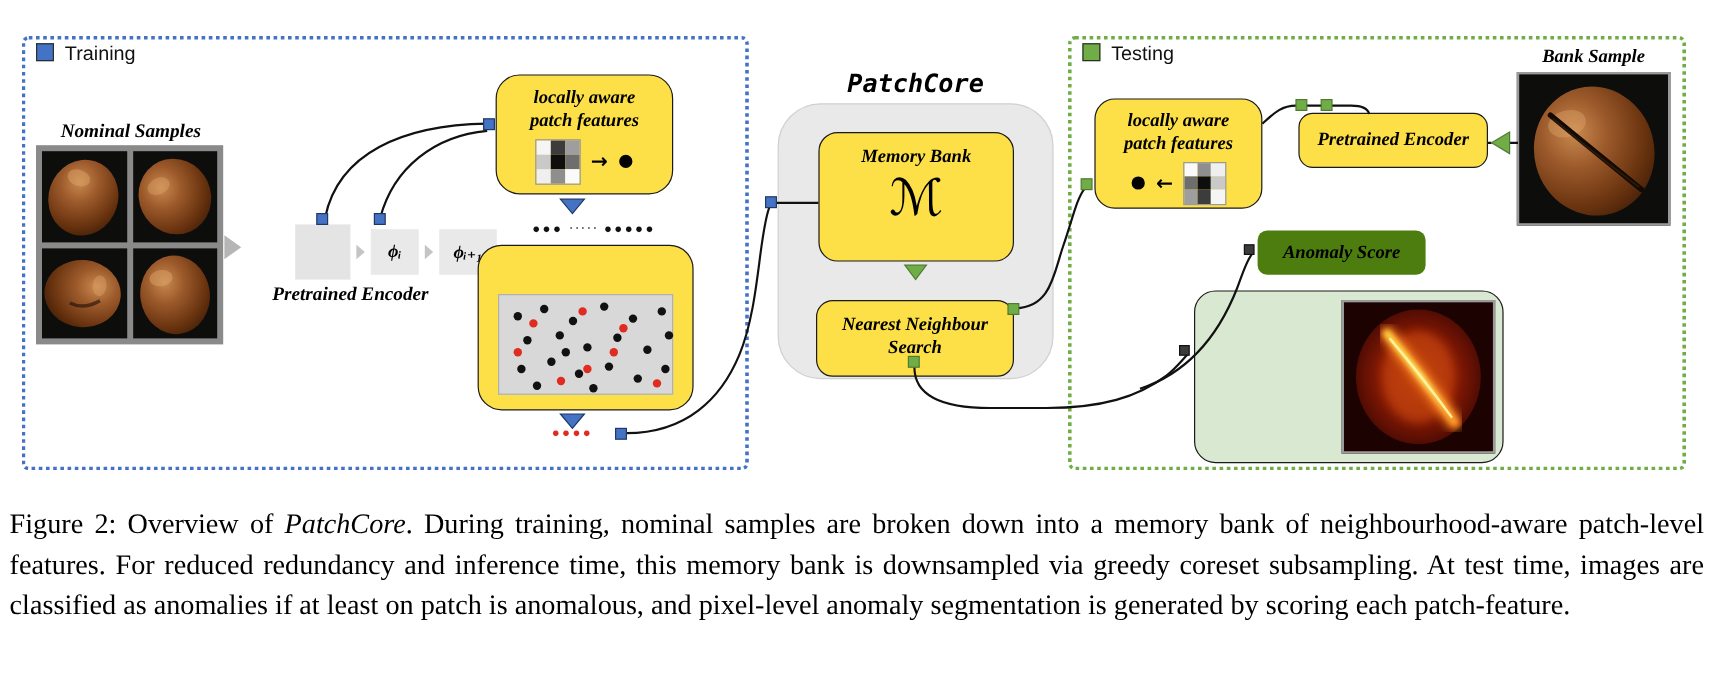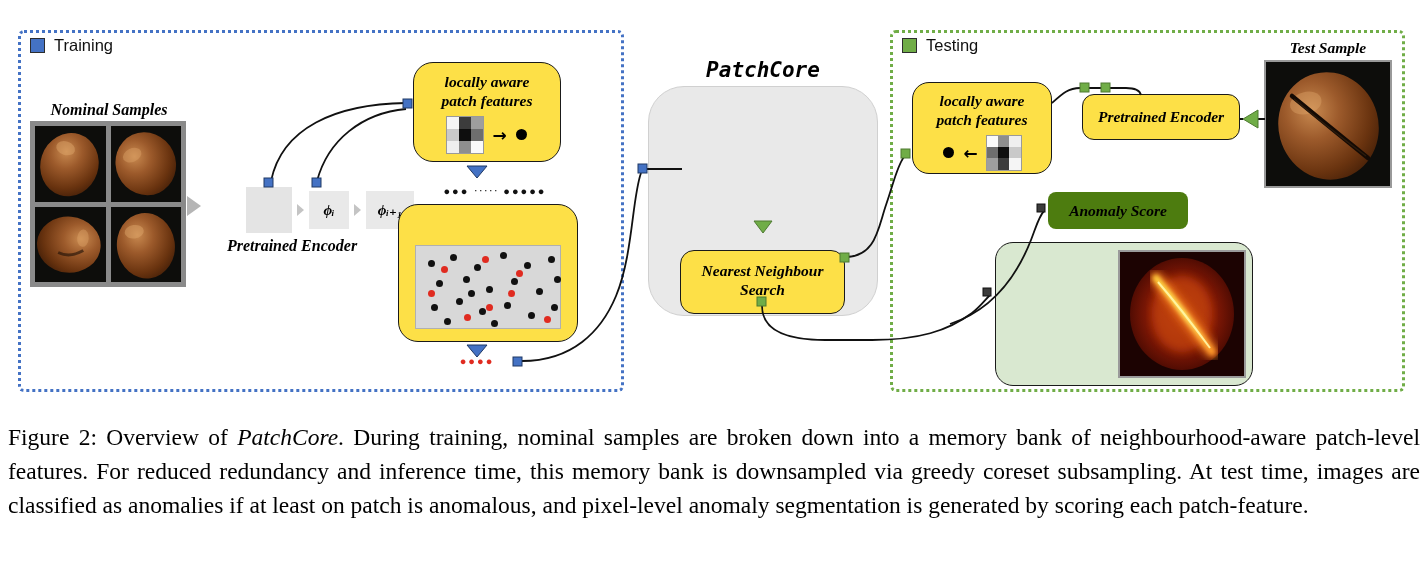--- a/index.html
+++ b/index.html
@@ -8,21 +8,21 @@
             font-family: "Liberation Sans", sans-serif; overflow: hidden; }
   .abs { position: absolute; }
 
   
   .training-border { left:18px; top:30px; width:606px; height:362px;
     border:3px dotted #4472c4; border-radius:6px; }
   .testing-border { left:890px; top:30px; width:515px; height:362px;
     border:3px dotted #70ad47; border-radius:6px; }
 
   
-  .legend { display:flex; align-items:center; gap:9px; }
+  .legend { display:flex; align-items:flex-start; gap:9px; }
   .legend-train { left:30px; top:36px; }
   .legend-test  { left:902px; top:36px; }
   .lg-sq { width:15px; height:15px; border:1.5px solid #2d2d2d; display:inline-block; }
   .lg-blue { background:#4472c4; }
   .lg-green { background:#70ad47; }
   .lg-txt { font-size:16.5px; color:#111; }
 
   
   .serif-bi { font-family:"Liberation Serif","DejaVu Serif",serif;
               font-style:italic; font-weight:bold; color:#000; }
@@ -253,34 +253,38 @@
         <div class="sdot" style="left: 128px; top: 70px; background: rgb(224, 43, 32);"></div>
         <div class="sdot" style="left: 70px; top: 58px; background: rgb(224, 43, 32);"></div>
       </div>
   </div>
 
   <div class="abs red-dots">●●●●</div>
 
   <div class="abs pc-title">PatchCore</div>
   <div class="abs pc-box"></div>
 
+  <div class="rbox membank">
+    <div class="bi-line">Memory Bank</div>
+    <div class="mem-symbol">ℳ</div>
+  </div>
 
   <div class="rbox nnsearch">
     <div class="bi-line">Nearest Neighbour</div>
     <div class="bi-line">Search</div>
   </div>
 
   <div class="abs testing-border"></div>
 
   <div class="abs legend legend-test">
     <span class="lg-sq lg-green"></span>
     <span class="lg-txt">Testing</span>
   </div>
 
-  <div class="abs test-sample-label serif-bi">Test Sample</div>
+  <div class="abs test-sample-label serif-bi">Bank Sample</div>
 
   <div class="abs test-img">
     <svg viewBox="0 0 124 124">
       <g transform="rotate(-15 62 62)">
           <ellipse cx="62" cy="64" rx="50" ry="54" fill="url(#nutGrad)"></ellipse>
           <ellipse cx="46" cy="36" rx="16" ry="11" fill="#e0a86c" opacity="0.4"></ellipse>
         </g>
       <path d="M 26 34 Q 60 62 102 96" stroke="#140a04" stroke-width="4.5" fill="none" stroke-linecap="round"></path>
       <path d="M 28 37 Q 60 64 100 94" stroke="#3a2410" stroke-width="1.5" fill="none" opacity="0.6"></path>
     </svg>

